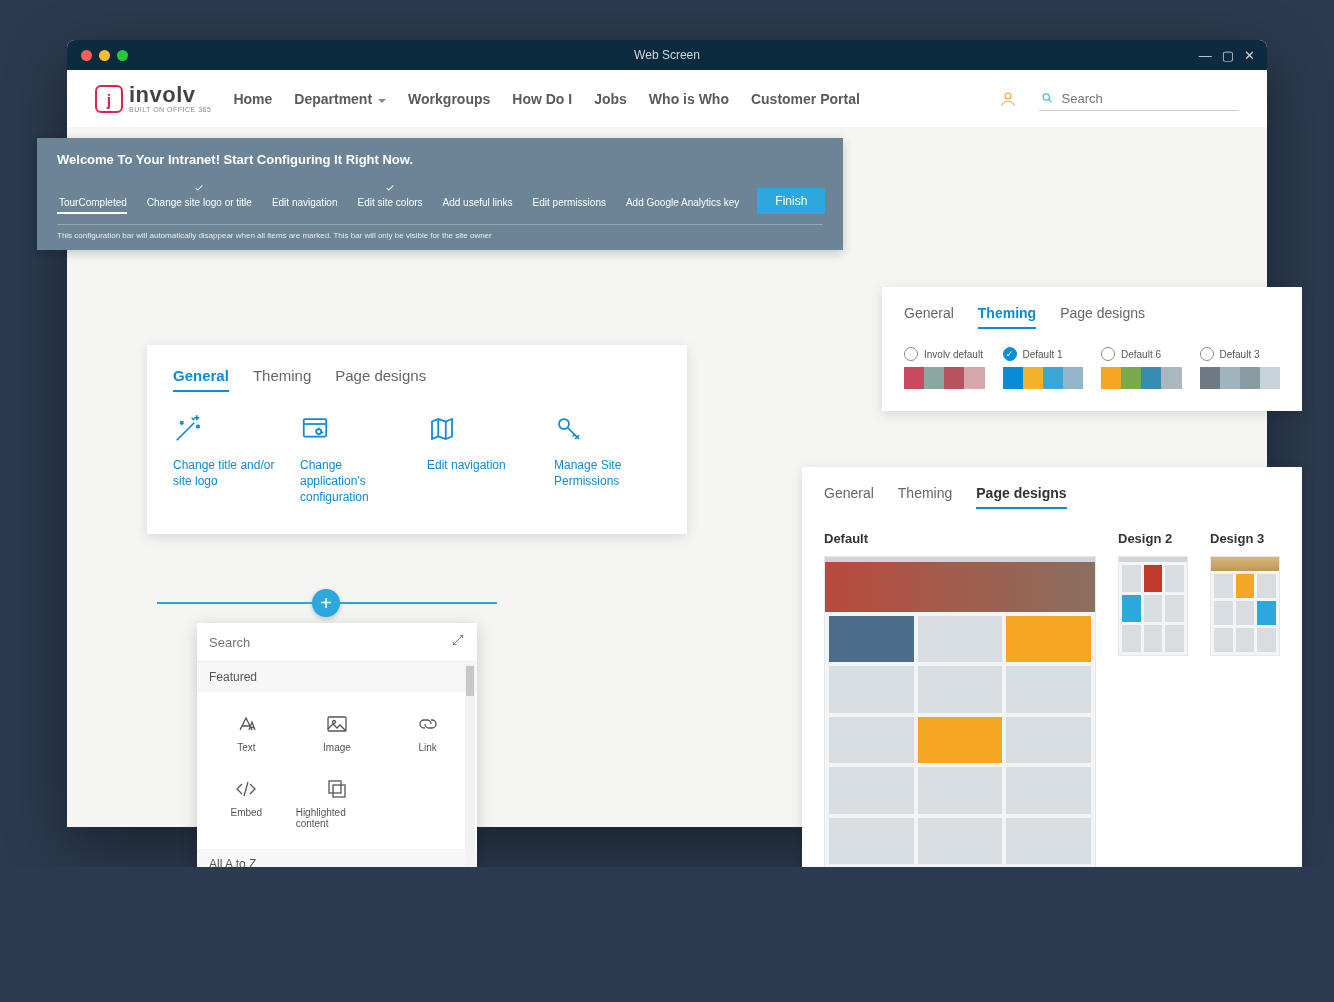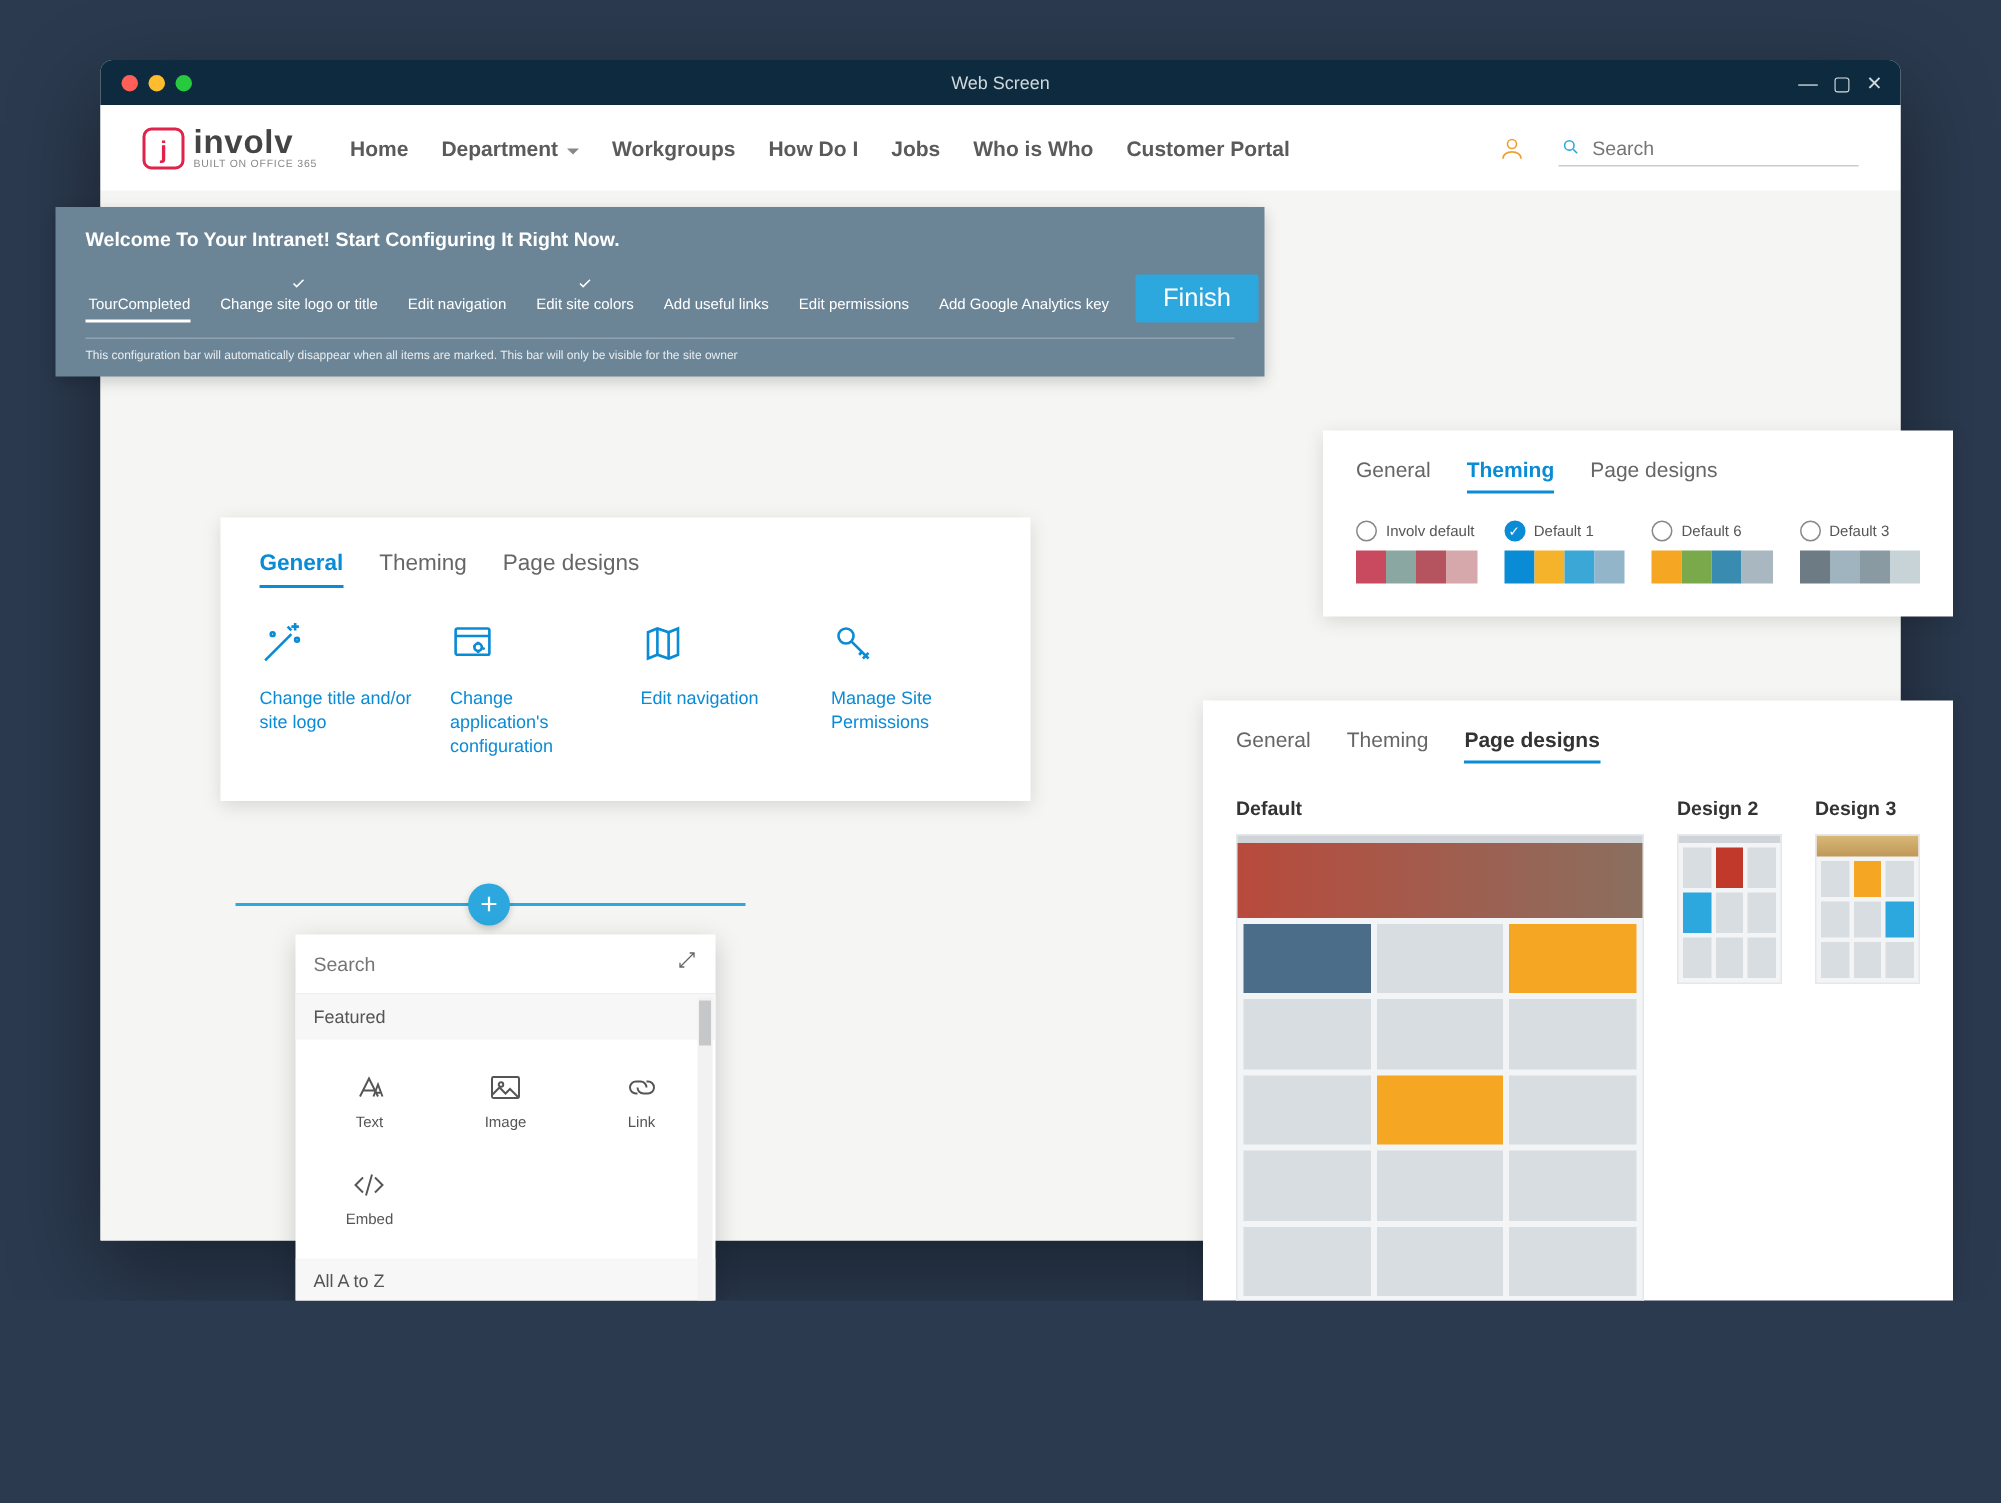--- a/index.html
+++ b/index.html
@@ -27,21 +27,21 @@
   .search-wrap svg { width:14px; height:14px; stroke:#2aa9db; fill:none; stroke-width:2;}
   .search-wrap input { border:none; outline:none; font-size:13px; width:100%; }
 
   .config-bar { position:absolute; left:-30px; top:98px; width:806px; background:#6b8597; color:#fff; padding:14px 20px 10px; box-shadow:0 3px 10px rgba(0,0,0,.2); z-index:5;}
   .config-bar h3 { font-size:13px; font-weight:600; margin-bottom:16px;}
   .config-steps { display:flex; align-items:flex-end; gap:0; font-size:10px; position:relative;}
   .step { padding-bottom:6px; text-align:center; position:relative; white-space:nowrap; padding-right:18px; padding-left:2px;}
   .step.active::after{content:""; position:absolute; left:0; right:18px; bottom:0; height:2px; background:#fff;}
   .step .chk { display:block; margin:0 auto 4px; width:10px;height:10px;}
   .step .chk svg{stroke:#fff;fill:none;stroke-width:2.5;}
-  .finish-btn { background:#2ca8de; color:#fff; border:none; padding:6px 18px; font-size:17px; border-radius:2px; cursor:pointer; margin-left:auto;}
+  .finish-btn { background:#2ca8de; color:#fff; border:none; padding:6px 18px; font-size:12px; border-radius:2px; cursor:pointer; margin-left:auto;}
   .config-bar .note { font-size:8px; opacity:.85; margin-top:10px; border-top:1px solid rgba(255,255,255,.3); padding-top:6px;}
 
   .content-area { min-height:700px; background:#f5f6f4; position:relative; padding-top:220px;}
 
   
   .panel { background:#fff; position:absolute; box-shadow:0 3px 12px rgba(0,0,0,.12); }
   .panel.general { left:80px; top:218px; width:540px; padding:22px 26px 28px;}
   .tabs { display:flex; gap:24px; font-size:15px; color:#666; margin-bottom:22px;}
   .tab { cursor:pointer; padding-bottom:6px;}
   .tab.active{ color:#0a8bd6; border-bottom:2px solid #0a8bd6; font-weight:600;}
@@ -371,20 +371,27 @@
                 <path d="M15 12a4 4 0 00-4-4H8a4 4 0 000 8h1"></path>
               </svg>
               <span>Link</span>
             </div>
           <div class="wp-item">
               <svg viewBox="0 0 24 24">
                 <path d="M8 7l-5 5 5 5M16 7l5 5-5 5M14 5l-4 14"></path>
               </svg>
               <span>Embed</span>
             </div>
+          <div class="wp-item">
+              <svg viewBox="0 0 24 24">
+                <rect x="4" y="4" width="12" height="12"></rect>
+                <rect x="8" y="8" width="12" height="12"></rect>
+              </svg>
+              <span>Highlighted content</span>
+            </div>
         </div>
         <div class="section-h">All A to Z</div>
         <div class="wp-grid" style="opacity:.7;">
           <div class="wp-item">
               <svg viewBox="0 0 24 24">
                 <circle cx="12" cy="9" r="3"></circle>
                 <path d="M12 12v6M7 21h10"></path>
               </svg>
             </div>
           <div class="wp-item">

